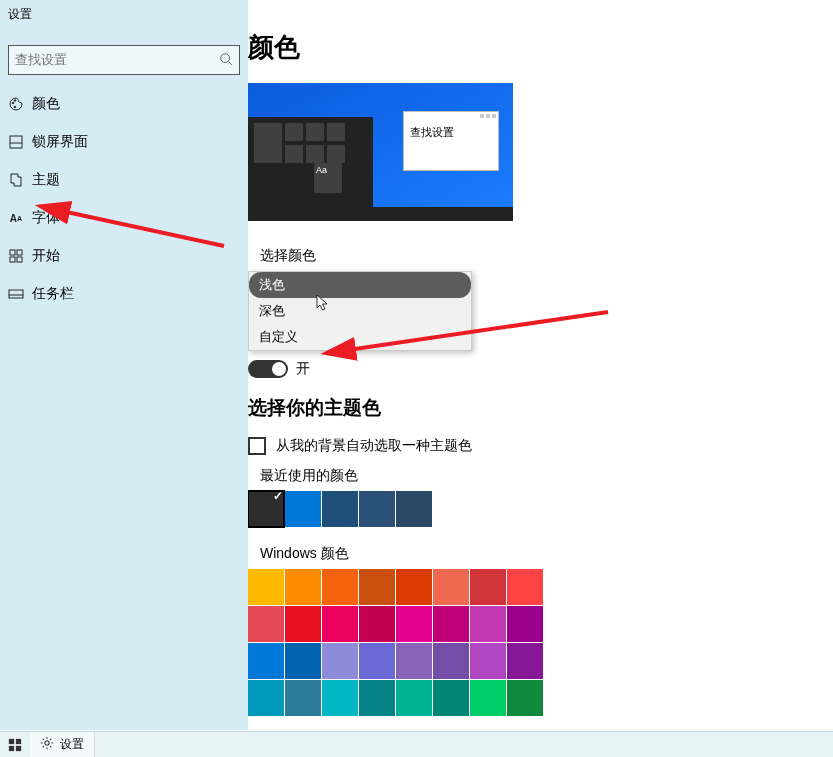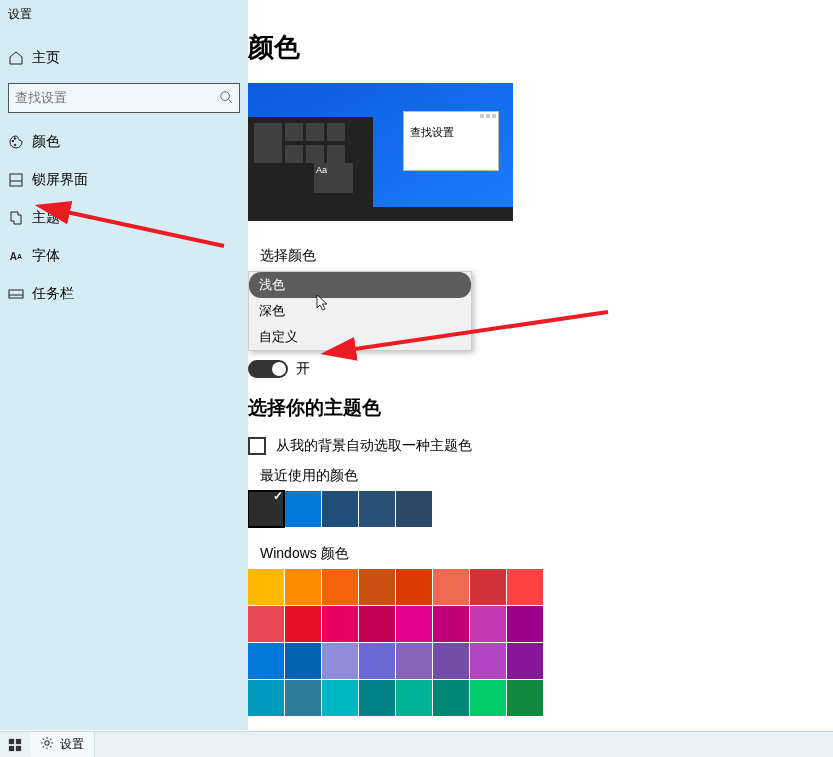--- a/index.html
+++ b/index.html
@@ -91,21 +91,21 @@
 }
 .preview .start-sim {
   position: absolute; bottom: 14px; left: 0; width: 125px; height: 90px; background: #222;
   padding: 6px;
 }
 .preview .start-sim .grid {
   display: grid; grid-template-columns: 28px 18px 18px 18px; gap: 3px;
 }
 .preview .tile { background: #404040; height: 18px; }
 .preview .tile.tall { grid-row: span 2; height: 40px; }
-.preview .aa { position:absolute; left:66px; bottom:28px; width:39px; height:30px; background:#404040; color:#fff; font-size:9px; padding:2px; }
+.preview .aa { position:absolute; left:66px; bottom:28px; width:28px; height:30px; background:#404040; color:#fff; font-size:9px; padding:2px; }
 .preview .mini-window {
   position: absolute; top: 28px; right: 14px; width: 96px; height: 60px; background: #fff; border: 1px solid #bbb;
 }
 .preview .mini-window .titlebar { height: 10px; display:flex; justify-content:flex-end; }
 .preview .mini-window .titlebar span { width:4px;height:4px;background:#ccc;margin:2px 2px 0 0; }
 .preview .mini-window .txt { font-size: 11px; padding: 3px 6px; }
 
 .section-label { font-size: 14px; margin: 8px 0 6px 12px; }
 
 
@@ -152,28 +152,20 @@
 .cursor { position:absolute; z-index:6; }
 </style>
 </head>
 <body>
 
 <div class="app">
 
   <div class="sidebar">
     <div class="app-title">设置</div>
 
-    <div class="nav-item">
-      <span class="icon">
-        <svg width="16" height="16" viewBox="0 0 16 16" fill="none" stroke="currentColor" stroke-width="1">
-            <path d="M2 7 L8 2 L14 7 V14 H2 Z"></path>
-          </svg>
-      </span>
-      <span>主页</span>
-    </div>
 
     <div class="search-box">
       <input type="text" placeholder="查找设置" style="">
       <span class="sicon">
         <svg width="14" height="14" viewBox="0 0 16 16" fill="none" stroke="currentColor" stroke-width="1">
             <circle cx="7" cy="7" r="5"></circle>
             <path d="M11 11 L15 15"></path>
           </svg>
       </span>
     </div>
@@ -209,20 +201,31 @@
           </svg>
       </span>
       <span>主题</span>
     </div>
 
     <div class="nav-item">
       <span class="icon" style="font-size:10px;font-weight:bold;">A<span style="font-size:7px;">A</span></span>
       <span>字体</span>
     </div>
 
+    <div class="nav-item">
+      <span class="icon">
+        <svg width="16" height="16" viewBox="0 0 16 16" fill="none" stroke="currentColor" stroke-width="1">
+            <rect x="2" y="2" width="5" height="5"></rect>
+            <rect x="9" y="2" width="5" height="5"></rect>
+            <rect x="2" y="9" width="5" height="5"></rect>
+            <rect x="9" y="9" width="5" height="5"></rect>
+          </svg>
+      </span>
+      <span>开始</span>
+    </div>
 
     <div class="nav-item">
       <span class="icon">
         <svg width="16" height="16" viewBox="0 0 16 16" fill="none" stroke="currentColor" stroke-width="1">
             <rect x="1" y="4" width="14" height="8"></rect>
             <path d="M1 9 H15"></path>
           </svg>
       </span>
       <span>任务栏</span>
     </div>

